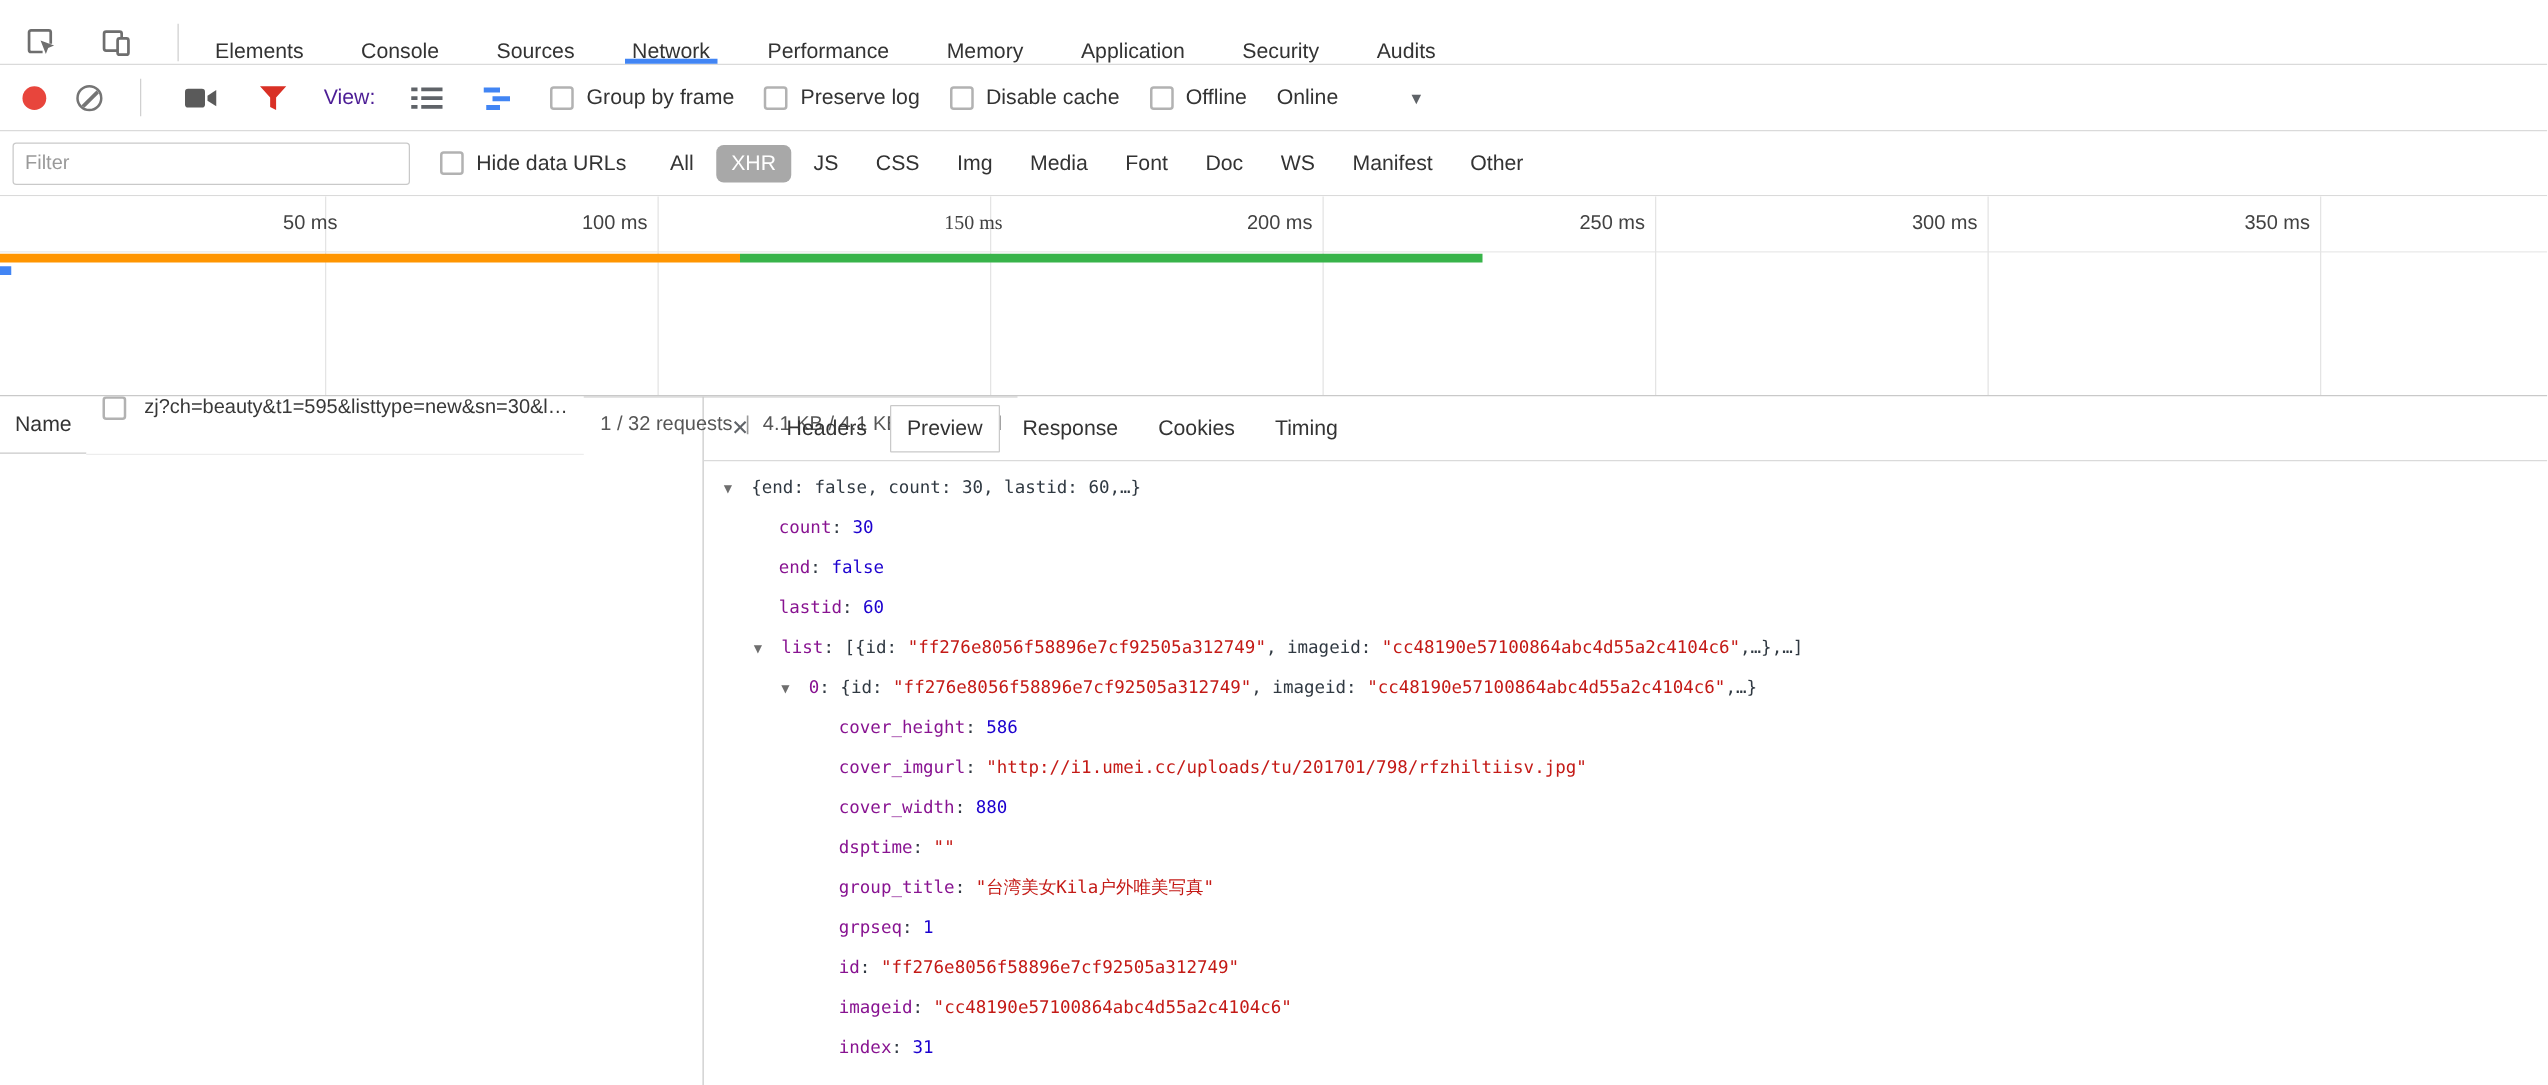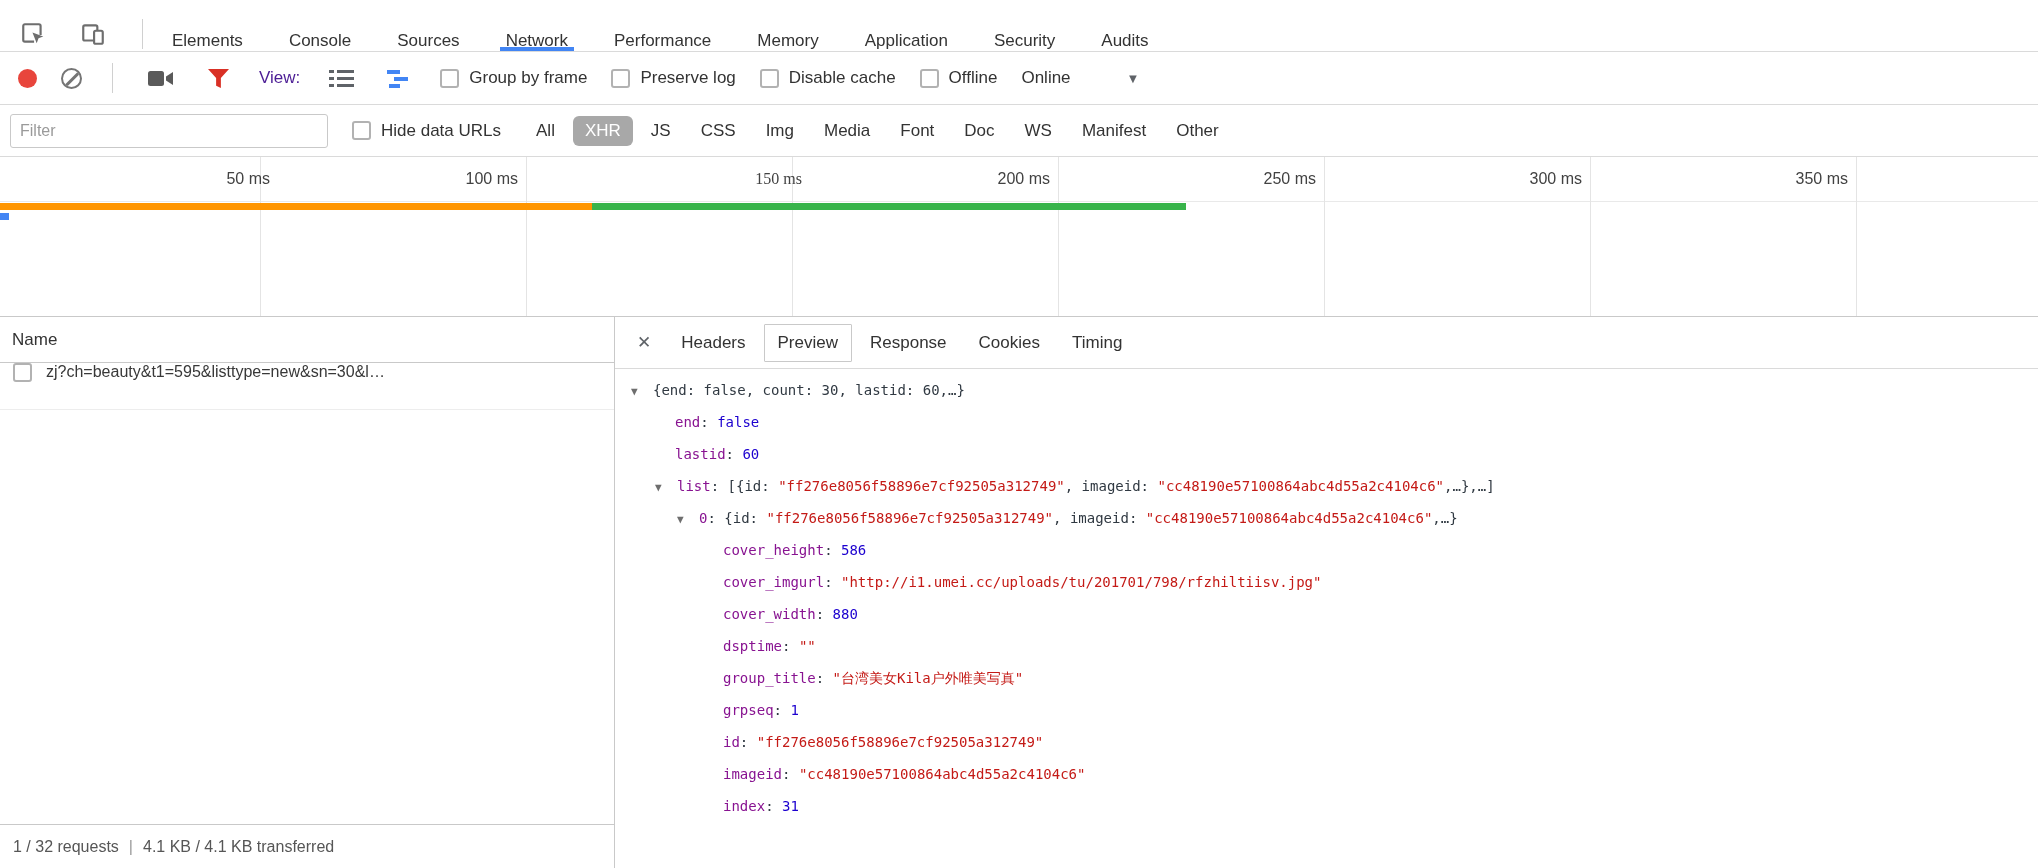--- a/index.html
+++ b/index.html
@@ -35,21 +35,21 @@
   .pill { padding: 5px 12px; margin: 0 3px; border-radius: 6px; color: #333; white-space: nowrap; }
   .pill.active { background: #a8a8a8; color: #fff; }
   
   .overview { height: 160px; position: relative; border-bottom: 1px solid #c9c9c9; overflow: hidden; flex: none; background: #fff; }
   .gridline { position: absolute; top: 0; bottom: 0; width: 1px; background: #e4e4e4; }
   .ruler-hr { position: absolute; left: 0; right: 0; top: 44px; height: 1px; background: #e9e9e9; }
   .tick-label { position: absolute; top: 0; height: 44px; line-height: 44px; width: 150px; text-align: right; font-size: 16px; color: #424242; }
   .ovbar { position: absolute; height: 7px; }
   
   .main { flex: 1; display: flex; min-height: 0; }
-  .left { width: 615px; flex: none; border-right: 1px solid #c9c9c9; display: flex; flex-direction: column; }
+  .left { width: 563px; flex: none; border-right: 1px solid #c9c9c9; display: flex; flex-direction: row; }
   .name-header { height: 46px; flex: none; display: flex; align-items: center; padding: 0 12px; border-bottom: 1px solid #c9c9c9; color: #333; }
   .req-row { height: 47px; flex: none; display: flex; align-items: flex-start; gap: 14px; padding: 0 13px; border-bottom: 1px solid #ededed; font-size: 16px; }
   .req-name { white-space: nowrap; overflow: hidden; text-overflow: ellipsis; color: #383838; }
   .left-fill { flex: 1; }
   .statusbar { height: 44px; flex: none; border-top: 1px solid #c9c9c9; display: flex; align-items: center; gap: 10px; padding: 0 13px; font-size: 16px; color: #565656; white-space: nowrap; }
   .right { flex: 1; display: flex; flex-direction: column; min-width: 0; }
   .dtabs { height: 52px; flex: none; display: flex; align-items: center; padding: 0 8px; border-bottom: 1px solid #dadada; color: #333; }
   .close-x { font-size: 17px; color: #5f6368; padding: 0 14px; }
   .dtab { padding: 8px 13px; margin: 0 2px; border: 1px solid transparent; white-space: nowrap; }
   .dtab.active { border: 1px solid #c9c9c9; background: #fff; border-radius: 1px; }
@@ -221,20 +221,21 @@
         <span id="detail-tabs" style="display:flex;align-items:center">
             <span class="dtab">Headers</span>
             <span class="dtab active">Preview</span>
             <span class="dtab">Response</span>
             <span class="dtab">Cookies</span>
             <span class="dtab">Timing</span>
           </span>
       </div>
       <div class="preview" id="json-preview">
           <div class="jline" style="padding-left: 16px;"><span class="tri">▼</span><span class="p">{end: false, count: 30, lastid: 60,…}</span></div>
+          <div class="jline" style="padding-left: 60px;"><span class="k">count</span><span class="p">: </span><span class="n">30</span></div>
           <div class="jline" style="padding-left: 60px;"><span class="k">end</span><span class="p">: </span><span class="n">false</span></div>
           <div class="jline" style="padding-left: 60px;"><span class="k">lastid</span><span class="p">: </span><span class="n">60</span></div>
           <div class="jline" style="padding-left: 40px;"><span class="tri">▼</span><span class="k">list</span><span class="p">: </span><span class="p">[{id: </span><span class="s">"ff276e8056f58896e7cf92505a312749"</span><span class="p">, imageid: </span><span class="s">"cc48190e57100864abc4d55a2c4104c6"</span><span class="p">,…},…]</span></div>
           <div class="jline" style="padding-left: 62px;"><span class="tri">▼</span><span class="k">0</span><span class="p">: </span><span class="p">{id: </span><span class="s">"ff276e8056f58896e7cf92505a312749"</span><span class="p">, imageid: </span><span class="s">"cc48190e57100864abc4d55a2c4104c6"</span><span class="p">,…}</span></div>
           <div class="jline" style="padding-left: 108px;"><span class="k">cover_height</span><span class="p">: </span><span class="n">586</span></div>
           <div class="jline" style="padding-left: 108px;"><span class="k">cover_imgurl</span><span class="p">: </span><span class="s">"http://i1.umei.cc/uploads/tu/201701/798/rfzhiltiisv.jpg"</span></div>
           <div class="jline" style="padding-left: 108px;"><span class="k">cover_width</span><span class="p">: </span><span class="n">880</span></div>
           <div class="jline" style="padding-left: 108px;"><span class="k">dsptime</span><span class="p">: </span><span class="s">""</span></div>
           <div class="jline" style="padding-left: 108px;"><span class="k">group_title</span><span class="p">: </span><span class="s">"台湾美女Kila户外唯美写真"</span></div>
           <div class="jline" style="padding-left: 108px;"><span class="k">grpseq</span><span class="p">: </span><span class="n">1</span></div>

